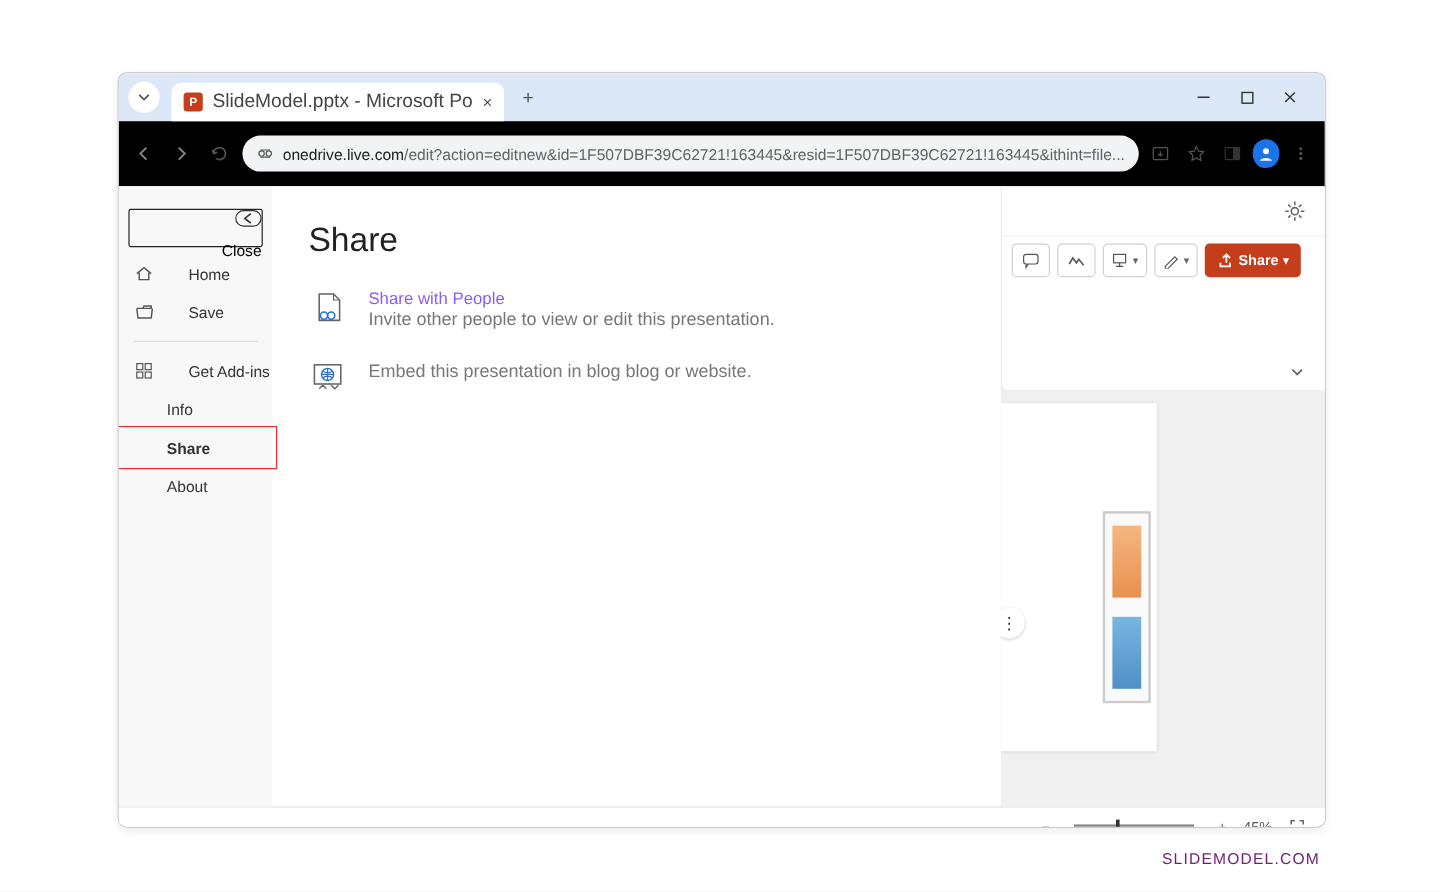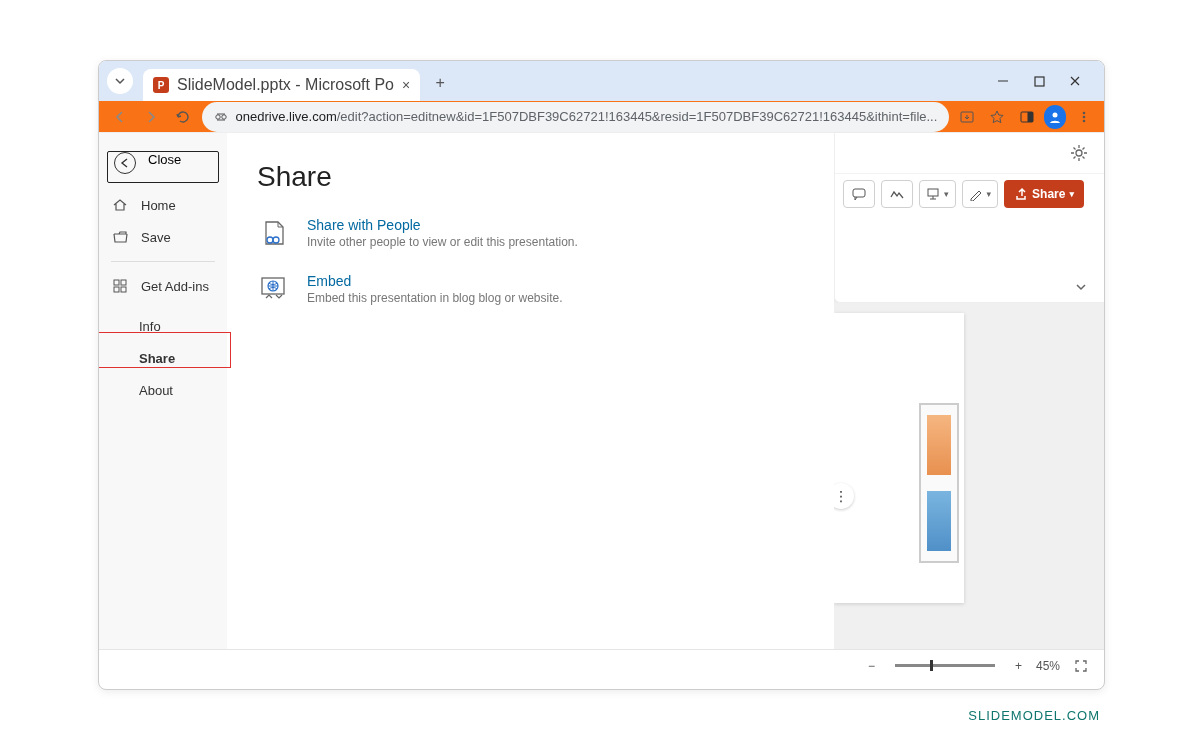--- a/index.html
+++ b/index.html
@@ -13,21 +13,21 @@
 .tab { height: 32px; background: #fff; border-radius: 8px 8px 0 0; display: flex; align-items: center; padding: 0 10px; gap: 8px; margin-top: 8px; min-width: 200px; }
 .tab-favicon { width: 16px; height: 16px; background: #C43E1C; border-radius: 3px; display: flex; align-items: center; justify-content: center; color: #fff; font-size: 10px; font-weight: bold; }
 .tab-title { font-size: 16px; color: #444; white-space: nowrap; overflow: hidden; text-overflow: ellipsis; flex: 1; }
 .tab-close { font-size: 14px; color: #555; }
 .new-tab { width: 28px; height: 28px; display: flex; align-items: center; justify-content: center; font-size: 16px; color: #555; margin-left: 6px; margin-top: 4px; }
 .tab-spacer { flex: 1; }
 .win-controls { display: flex; gap: 18px; padding-right: 12px; color: #444; font-size: 13px; }
 .win-btn { width: 18px; height: 18px; display: flex; align-items: center; justify-content: center; }
 
 
-.addr-bar { height: 32px; background: #f97316; display: flex; align-items: center; padding: 0 8px; gap: 6px; border-bottom: 1px solid #eee; }
+.addr-bar { height: 55px; background: #000000; display: flex; align-items: center; padding: 0 8px; gap: 6px; border-bottom: 1px solid #eee; }
 .nav-btn { width: 28px; height: 28px; display: flex; align-items: center; justify-content: center; color: #5f6368; border-radius: 14px; }
 .url-box { flex: 1; height: 30px; background: #f1f3f4; border-radius: 15px; display: flex; align-items: center; padding: 0 12px; gap: 8px; }
 .url-text { font-size: 13px; color: #333; white-space: nowrap; overflow: hidden; }
 .url-domain { color: #202124; }
 .url-path { color: #5f6368; }
 .addr-icon { width: 26px; height: 26px; display: flex; align-items: center; justify-content: center; color: #5f6368; }
 .profile { width: 24px; height: 24px; border-radius: 12px; background: #1a73e8; display: flex; align-items: center; justify-content: center; }
 
 
 .content { position: relative; height: calc(100% - 80px); background: #f0f0f0; }
@@ -39,50 +39,50 @@
 .toolbar-row2 { height: 40px; display: flex; align-items: center; gap: 6px; padding: 0 8px; border-top: 1px solid #f3f3f3;}
 .mini-btn { height: 28px; min-width: 32px; border: 1px solid #d0d0d0; border-radius: 4px; display: flex; align-items: center; justify-content: center; padding: 0 6px; gap: 4px; font-size: 12px; color: #333; background: #fff; }
 .mini-btn .chev { font-size: 9px; color: #666; }
 .share-btn { background: #C43E1C; color: #fff; border: none; font-weight: 600; padding: 0 10px; }
 .toolbar-row3 { flex:1; display:flex; align-items:flex-end; justify-content:flex-end; padding:8px 16px; height: calc(100% - 80px);}
 .chev-down { color:#666; font-size: 14px; }
 
 
 .backstage { position: absolute; left: 0; top: 0; bottom: 0; width: 735px; display: flex; background: #fff; }
 .back-nav { width: 128px; background: #f8f8f8; padding: 18px 0; display: flex; flex-direction: column; }
-.back-item { height: 32px; display: flex; align-items: center; gap: 12px; padding-left: 12px; font-size: 13px; color: #333; position: relative; }
+.back-item { height: 32px; display: flex; align-items: center; gap: 28px; padding-left: 12px; font-size: 13px; color: #333; position: relative; }
 .back-item.selected { font-weight: 600; }
-.back-item.indent { padding-left: 40px; align-items: flex-end; }
+.back-item.indent { padding-left: 40px; }
 .back-item .bicon { width: 18px; display: flex; align-items: center; justify-content: center; color: #555; }
-.close-btn { border: 1.5px solid #222; border-radius: 2px; margin: 0 8px 6px 8px; height: 32px; display: flex; align-items: flex-start; gap: 12px; padding-left: 6px; font-size: 13px; }
+.close-btn { border: 1.5px solid #222; border-radius: 2px; margin: 0 8px 6px 8px; height: 32px; display: flex; align-items: flex-end; gap: 12px; padding-left: 6px; font-size: 13px; flex-direction: column; }
 .close-circle { width: 22px; height: 22px; border: 1.5px solid #333; border-radius: 11px; display: flex; align-items: center; justify-content: center; }
 .divider { height: 1px; background: #ddd; margin: 8px 12px; }
 .red-box { position: absolute; left: -4px; top: -2px; right: -4px; bottom: -2px; border: 1.5px solid #e03030; pointer-events: none; }
 
 .back-main { flex: 1; padding: 28px 30px; }
 .share-title { font-size: 28px; font-weight: 400; color: #222; margin-bottom: 24px; }
 .share-opt { display: flex; gap: 18px; margin-bottom: 24px; }
 .share-opt .oicon { width: 32px; height: 32px; display: flex; align-items: center; justify-content: center; color: #666; }
-.share-opt-title { font-size: 14px; color: #0369a1; }
-.share-opt-desc { font-size: 12px; color: #777; margin-top: 2px; }
+.share-opt-title { font-size: 14px; color: #8b5cf6; }
+.share-opt-desc { font-size: 15px; color: #777; margin-top: 2px; }
 
 
 .slide-peek { position: absolute; right: 0; top: 170px; bottom: 32px; width: 270px; background: #f0f0f0; }
 .slide-thumb { position: absolute; right: 140px; top: 10px; width: 130px; height: 290px; background: #fff; box-shadow: 0 1px 4px rgba(0,0,0,0.15); }
 .slide-content { position: absolute; right: 145px; top: 100px; width: 40px; height: 160px; border: 2px solid #ccc; background: #fafafa; }
 .slide-content::before { content:""; position:absolute; top:10px; left:6px; right:6px; height:60px; background: linear-gradient(#f5b680,#e89050); }
 .slide-content::after { content:""; position:absolute; bottom:10px; left:6px; right:6px; height:60px; background: linear-gradient(#7ab5e0,#5090c8); }
 .more-dots { position: absolute; right: 250px; top: 180px; width: 26px; height: 26px; border-radius: 13px; background: #fff; box-shadow: 0 1px 3px rgba(0,0,0,0.2); display: flex; align-items: center; justify-content: center; font-size: 14px; color: #333; }
 
 
 .status-bar { position: absolute; left: 0; right: 0; bottom: 0; height: 32px; background: #fff; border-top: 1px solid #e5e5e5; display: flex; align-items: center; justify-content: flex-end; padding: 0 16px; gap: 14px; font-size: 12px; color: #555; }
 .zoom-slider { width: 100px; height: 3px; background: #888; position: relative; margin: 0 6px; }
 .zoom-slider::after { content:""; position:absolute; left: 35%; top:-4px; width: 3px; height: 11px; background:#333; }
 
-.watermark { position: absolute; right: 100px; bottom: 20px; font-size: 13px; letter-spacing: 1px; color: #0f766e; }
+.watermark { position: absolute; right: 100px; bottom: 20px; font-size: 13px; letter-spacing: 1px; color: #701a75; }
 
 svg { display: block; }
 </style>
 </head>
 <body>
 
 <div class="browser-window">
 
   <div class="tab-bar">
     <div class="tablist-btn">
@@ -307,21 +307,20 @@
         <div class="share-opt">
           <div class="oicon">
             <svg width="30" height="30">
                 <rect x="4" y="4" width="22" height="16" stroke="#666" fill="none" stroke-width="1.3"></rect>
                 <circle cx="15" cy="12" r="5" stroke="#2a6fc9" fill="none" stroke-width="1.2"></circle>
                 <path d="M10 12h10M15 7v10M11 9c2 2 6 2 8 0M11 15c2-2 6-2 8 0" stroke="#2a6fc9" fill="none"></path>
                 <path d="M8 24l3-3 3 3M18 21l3 3 3-3" stroke="#666" fill="none" stroke-width="1.2"></path>
               </svg>
           </div>
           <div>
-            <div class="share-opt-title">Embed</div>
             <div class="share-opt-desc">Embed this presentation in blog blog or website.</div>
           </div>
         </div>
       </div>
     </div>
 
     <div class="status-bar">
       <span>−</span>
       <div class="zoom-slider"></div>
       <span>+</span>

